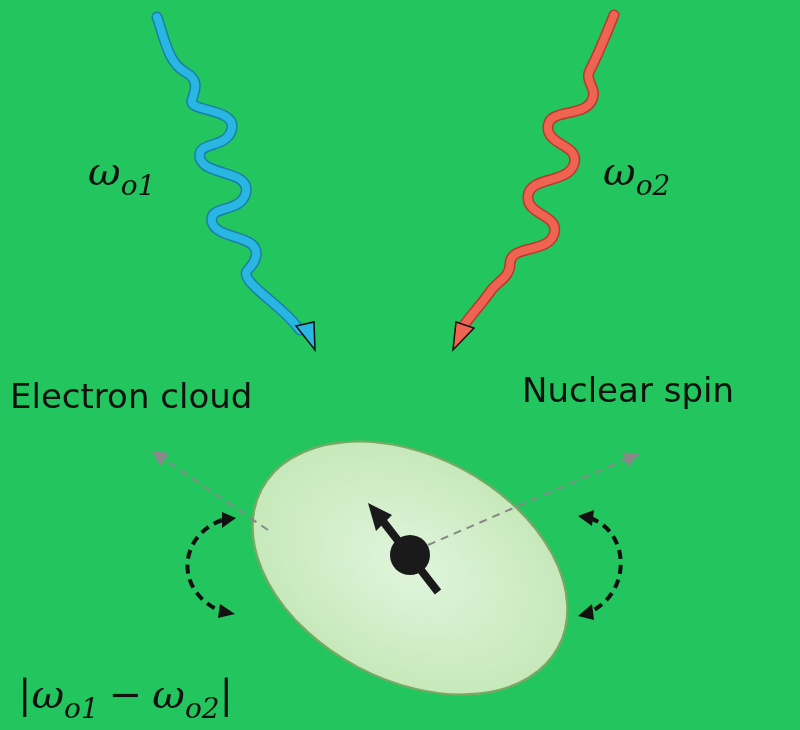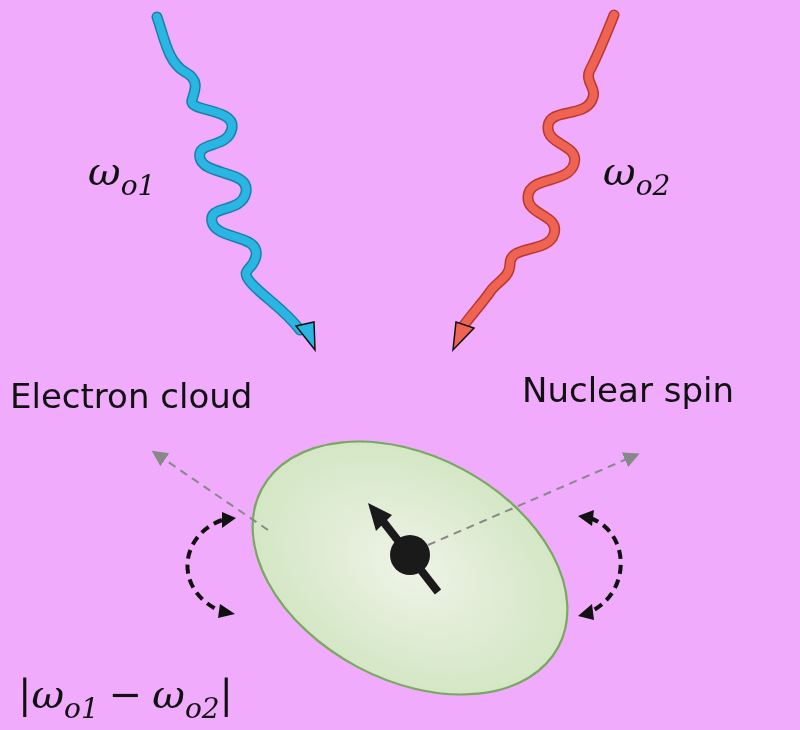--- a/index.html
+++ b/index.html
@@ -1,16 +1,16 @@
 <!DOCTYPE html>
 <html><head>
 <meta charset="utf-8">
 <style>
   html, body { margin: 0; padding: 0; background: #ffffff; }
-  #stage { position: relative; width: 800px; height: 730px; overflow: hidden; background: #f0abfc; }
+  #stage { position: relative; width: 800px; height: 730px; overflow: hidden; background: #22c55e; }
   svg { position: absolute; left: 0; top: 0; }
   .sans { font-family: "DejaVu Sans", "Liberation Sans", sans-serif; fill: #111; }
   .serif { font-family: "DejaVu Serif", "Liberation Serif", serif; fill: #111; }
 </style>
 </head>
 <body>
 
 <div id="stage">
 <svg width="800" height="730" viewBox="0 0 800 730" xmlns="http://www.w3.org/2000/svg">
   <defs>

